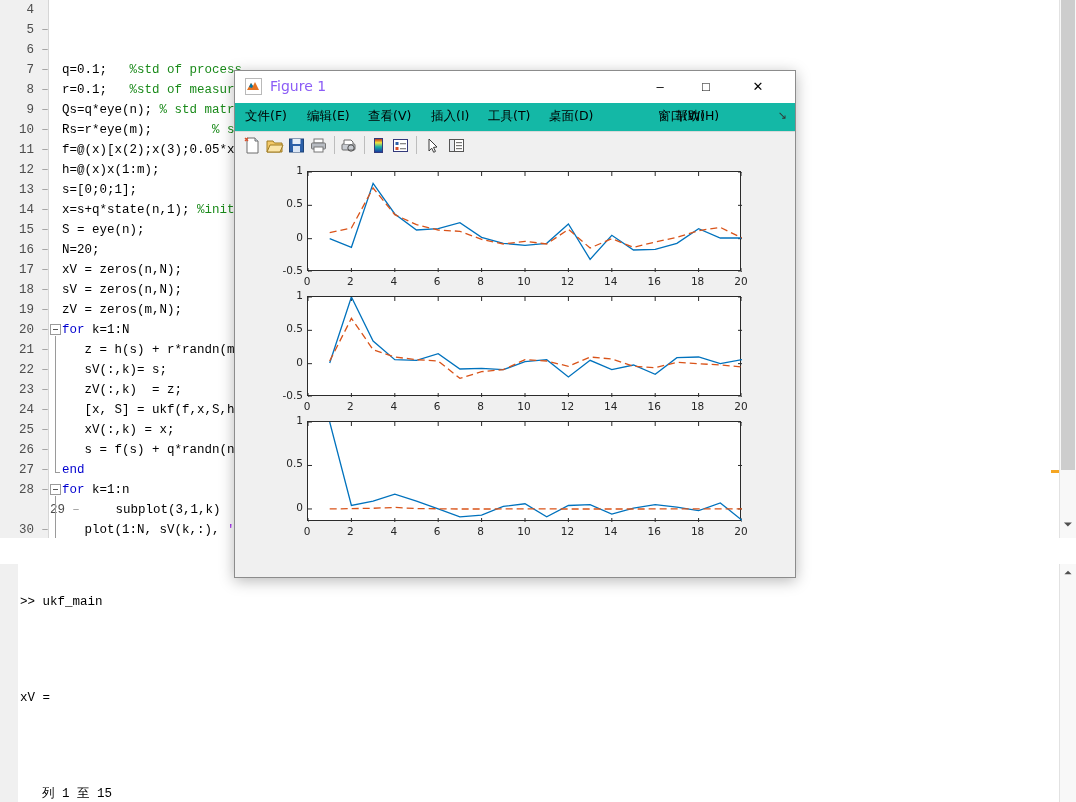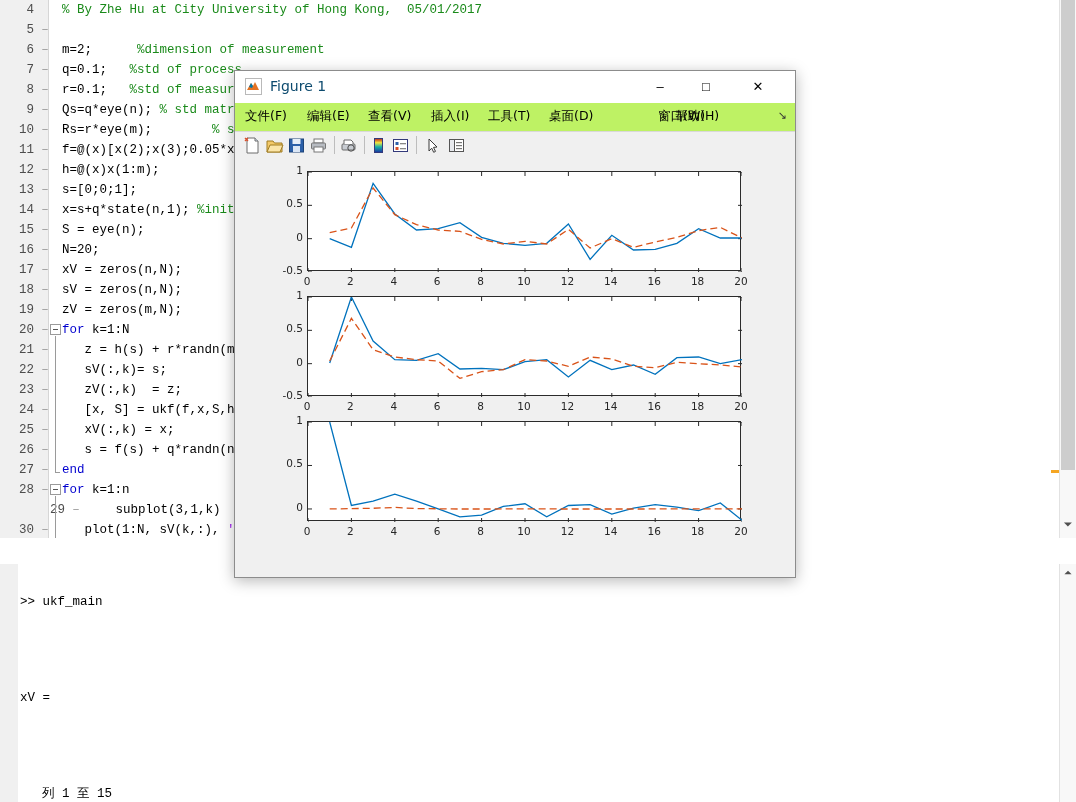--- a/index.html
+++ b/index.html
@@ -44,27 +44,27 @@
   .cmdline{height:20px;line-height:20px;}
   #cmd-scroll{position:absolute;right:0;top:26px;width:16px;height:238px;background:#f8f8f8;border-left:1px solid #e2e2e2;}
   #cmd-up{position:absolute;left:0;top:2px;width:16px;height:14px;text-align:center;font-size:10px;color:#505050;line-height:14px;}
 
   
   #figwin{position:absolute;left:234px;top:70px;width:562px;height:508px;background:#f0f0f0;
           border:1px solid #8c8c8c;box-shadow:0 3px 14px rgba(0,0,0,.28);box-sizing:border-box;}
   #fig-title{position:relative;height:32px;background:#ffffff;}
   #fig-icon{position:absolute;left:10px;top:7px;width:17px;height:17px;background:#ffffff;border:1px solid #b9b9b9;box-sizing:border-box;overflow:hidden;}
   #fig-icon svg{display:block;}
-  #fig-title-text{position:absolute;left:35px;top:7px;font-size:14px;color:#0c4a6e;font-family:"DejaVu Sans", sans-serif;}
+  #fig-title-text{position:absolute;left:35px;top:7px;font-size:14px;color:#8b5cf6;font-family:"DejaVu Sans", sans-serif;}
   .wbtn{position:absolute;top:0;width:46px;height:32px;text-align:center;line-height:32px;font-size:13px;color:#000;}
   #btn-min{right:112px;}
   #btn-max{right:66px;}
   #btn-close{right:14px;width:46px;}
 
-  #fig-menu{position:relative;height:28px;background:#bef264;}
+  #fig-menu{position:relative;height:28px;background:#14b8a6;}
   .menuitem{position:absolute;top:5px;font-size:12.5px;color:#000;font-family:"DejaVu Sans", sans-serif;}
   #menu-arrow{position:absolute;right:8px;top:6px;font-size:11px;color:#333;}
 
   #fig-toolbar{position:relative;height:27px;background:#f0f0f0;border-top:1px solid #d9d9d9;border-bottom:1px solid #c8c8c8;}
   .tbicon{position:absolute;top:4px;width:19px;height:19px;}
   .tbsep{position:absolute;top:4px;width:1px;height:18px;background:#bdbdbd;}
 
   #fig-canvas{position:absolute;left:0;top:88px;width:560px;height:418px;background:#f0f0f0;}
 
   .axes{position:absolute;background:#ffffff;border:1px solid #2b2b2b;box-sizing:border-box;}
@@ -75,23 +75,23 @@
 </style>
 </head>
 <body>
 
 <div id="app">
 
   <div id="editor">
     <div id="gutter"></div>
     <div id="gutter2"></div>
     <div id="code-lines">
-        <div class="code-row" style="top: 0px;"><span class="ln">4</span><span class="ctext"><span class="cm">% By Zhe Hu at City University of Hong Kong,  05/01/2017</span></span></div>
+        <div class="code-row" style="top: 0px;"><span class="ln">4</span></div>
         <div class="code-row" style="top: 0px;"><span class="ln">5</span><span class="dash">–</span></div>
-        <div class="code-row" style="top: 0px;"><span class="ln">6</span><span class="dash">–</span><span class="ctext"><span>m=2;      </span><span class="cm">%dimension of measurement</span></span></div>
+        <div class="code-row" style="top: 0px;"><span class="ln">6</span><span class="dash">–</span></div>
         <div class="code-row" style="top: 0px;"><span class="ln">7</span><span class="dash">–</span><span class="ctext"><span>q=0.1;   </span><span class="cm">%std of process</span></span></div>
         <div class="code-row" style="top: 0px;"><span class="ln">8</span><span class="dash">–</span><span class="ctext"><span>r=0.1;   </span><span class="cm">%std of measure</span></span></div>
         <div class="code-row" style="top: 0px;"><span class="ln">9</span><span class="dash">–</span><span class="ctext"><span>Qs=q*eye(n); </span><span class="cm">% std matrix</span></span></div>
         <div class="code-row" style="top: 0px;"><span class="ln">10</span><span class="dash">–</span><span class="ctext"><span>Rs=r*eye(m);        </span><span class="cm">% std</span></span></div>
         <div class="code-row" style="top: 0px;"><span class="ln">11</span><span class="dash">–</span><span class="ctext"><span>f=@(x)[x(2);x(3);0.05*x(1</span></span></div>
         <div class="code-row" style="top: 0px;"><span class="ln">12</span><span class="dash">–</span><span class="ctext"><span>h=@(x)x(1:m);</span></span></div>
         <div class="code-row" style="top: 0px;"><span class="ln">13</span><span class="dash">–</span><span class="ctext"><span>s=[0;0;1];</span></span></div>
         <div class="code-row" style="top: 0px;"><span class="ln">14</span><span class="dash">–</span><span class="ctext"><span>x=s+q*state(n,1); </span><span class="cm">%initia</span></span></div>
         <div class="code-row" style="top: 0px;"><span class="ln">15</span><span class="dash">–</span><span class="ctext"><span>S = eye(n);</span></span></div>
         <div class="code-row" style="top: 0px;"><span class="ln">16</span><span class="dash">–</span><span class="ctext"><span>N=20;</span></span></div>

